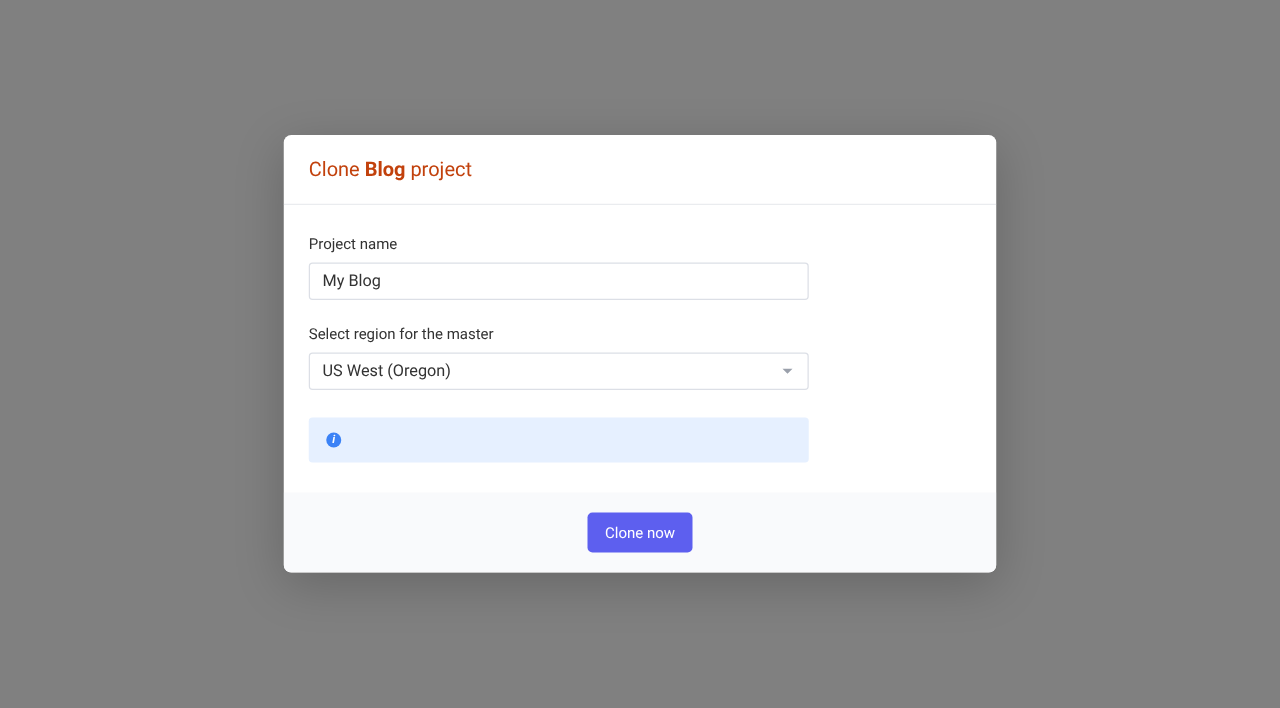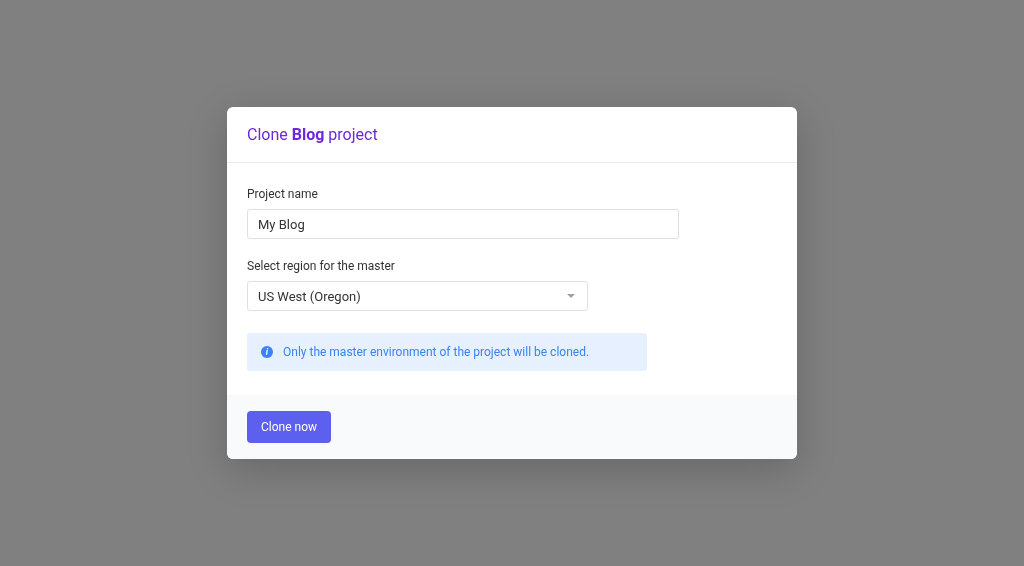--- a/index.html
+++ b/index.html
@@ -23,21 +23,21 @@
       box-shadow: 0 10px 40px rgba(0,0,0,0.2);
       overflow: hidden;
     }
     .modal-header {
       padding: 18px 20px;
       border-bottom: 1px solid #eaecef;
     }
     .modal-title {
       font-size: 16px;
       font-weight: 400;
-      color: #6d28d9;
+      color: #c2410c;
     }
     .modal-title strong {
       font-weight: 700;
     }
     .modal-body {
       padding: 24px 32px 24px 20px;
     }
     .form-group {
       margin-bottom: 20px;
     }
@@ -47,33 +47,33 @@
     .form-label {
       display: block;
       font-size: 12px;
       color: #333;
       margin-bottom: 8px;
     }
     .optional {
       color: #9aa0ab;
     }
     .form-input {
-      width: 432px;
+      width: 400px;
       height: 30px;
       padding: 6px 10px;
       border: 1px solid #dcdfe6;
       border-radius: 3px;
       font-size: 13px;
       color: #333;
       font-family: inherit;
       outline: none;
     }
     .select-wrapper {
       position: relative;
-      width: 341px;
+      width: 400px;
     }
     .form-select {
       width: 100%;
       height: 30px;
       padding: 6px 10px;
       border: 1px solid #dcdfe6;
       border-radius: 3px;
       font-size: 13px;
       color: #333;
       background: #fff;
@@ -115,21 +115,21 @@
       flex-shrink: 0;
     }
     .info-text {
       font-size: 12px;
       color: #3b82f6;
     }
     .modal-footer {
       background: #f9fafc;
       padding: 16px 20px;
       display: flex;
-      justify-content: flex-start;
+      justify-content: center;
     }
     .btn-primary {
       background: #5d5fef;
       color: #fff;
       border: none;
       border-radius: 4px;
       padding: 9px 14px;
       font-size: 12px;
       font-family: inherit;
       cursor: pointer;
@@ -157,20 +157,19 @@
       <div class="select-wrapper">
         <div class="form-select">
           <span>US West (Oregon)</span>
           <span class="chevron-down"></span>
         </div>
       </div>
     </div>
 
     <div class="info-banner">
       <span class="info-icon">i</span>
-      <span class="info-text">Only the master environment of the project will be cloned.</span>
     </div>
   </div>
 
   <div class="modal-footer">
     <button class="btn-primary">Clone now</button>
   </div>
 </div>
 
 </body></html>

